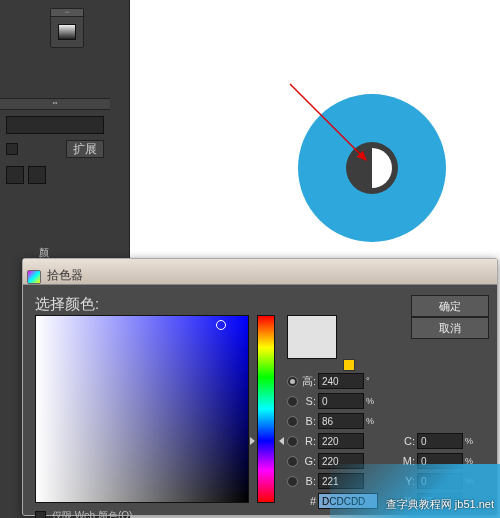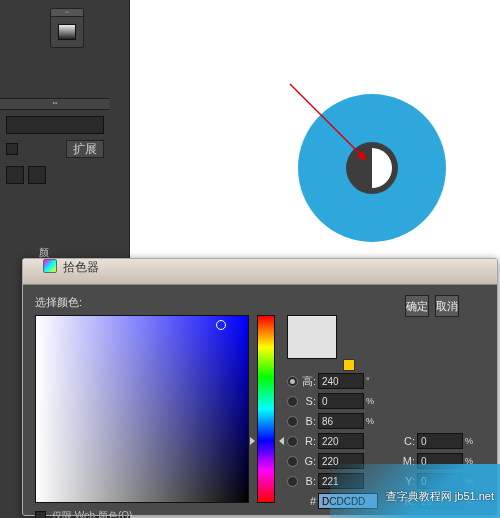--- a/index.html
+++ b/index.html
@@ -25,24 +25,24 @@
   .side-tabs { position: absolute; left: 0; top: 248px; width: 28px; padding-left: 43px; }
   .side-tab { height: 24px; background: #444; border: 1px solid #222; margin-bottom: 2px; font-size: 10px; color: #ccc; display: flex; align-items: center; justify-content: center; }
   .side-tab.active { background: #555; }
   
   .canvas-circle { position: absolute; left: 298px; top: 94px; width: 148px; height: 148px; border-radius: 50%; background: #2ea7dc; display: flex; align-items: center; justify-content: center; }
   .inner-circle { width: 52px; height: 52px; border-radius: 50%; background: #3d3d3d; position: relative; }
   .inner-circle::after { content: ""; position: absolute; left: 50%; top: 6px; width: 20px; height: 40px; background: #fff; border-top-right-radius: 40px; border-bottom-right-radius: 40px; }
   .arrow { position: absolute; left: 280px; top: 80px; }
   
   .colorpicker { position: absolute; left: 22px; top: 258px; width: 476px; height: 258px; background: #4a4a4a; border: 1px solid #aaa; border-radius: 3px; box-shadow: 0 2px 8px rgba(0,0,0,0.5); }
-  .cp-titlebar { height: 26px; background: linear-gradient(#eae1d8,#c9bdb1); border-bottom: 1px solid #888; display: flex; align-items: flex-start; padding: 0 20px; color: #333; font-size: 12px; }
+  .cp-titlebar { height: 26px; background: linear-gradient(#eae1d8,#c9bdb1); border-bottom: 1px solid #888; display: flex; align-items: flex-end; padding: 0 4px; color: #333; font-size: 12px; }
   .cp-title-icon { width: 14px; height: 14px; border: 1px solid #666; border-radius: 2px; margin-right: 6px; background: linear-gradient(135deg,#f0f 0%,#0ff 50%,#ff0 100%); }
   .cp-content { padding: 10px 12px; position: relative; }
-  .cp-label { font-size: 11px; color: #ddd; margin-bottom: 6px; }
+  .cp-label { font-size: 15px; color: #ddd; margin-bottom: 6px; }
   .cp-spectrum { position: absolute; left: 12px; top: 30px; width: 214px; height: 188px; background: linear-gradient(to right,#fff,rgba(255,255,255,0)), linear-gradient(to top,#000,rgba(0,0,0,0)), #0000ff; border: 1px solid #111; cursor: crosshair; }
   .cp-marker { position: absolute; width: 10px; height: 10px; border: 1px solid #fff; border-radius: 50%; left: 180px; top: 4px; }
   .cp-hue { position: absolute; left: 234px; top: 30px; width: 18px; height: 188px; background: linear-gradient(to bottom,#f00 0%,#ff0 17%,#0f0 33%,#0ff 50%,#00f 67%,#f0f 83%,#f00 100%); border: 1px solid #111; cursor: ns-resize; }
   .cp-hue-handle { position: absolute; left: -4px; width: 26px; height: 0; top: 67%; }
   .cp-hue-handle::before, .cp-hue-handle::after { content: ""; position: absolute; width: 0; height: 0; border-top: 4px solid transparent; border-bottom: 4px solid transparent; top: -4px; }
   .cp-hue-handle::before { left: -4px; border-left: 5px solid #ccc; }
   .cp-hue-handle::after { right: -4px; border-right: 5px solid #ccc; }
   
   .cp-newold { position: absolute; left: 264px; top: 30px; width: 50px; height: 44px; border: 1px solid #111; }
   .cp-new { height: 50%; background: #e2e2e2; }
@@ -52,27 +52,27 @@
   .cp-fields { position: absolute; left: 264px; top: 86px; font-size: 11px; color: #ddd; }
   .cp-radio { width: 11px; height: 11px; border: 1px solid #777; border-radius: 50%; display: inline-block; background: #2a2a2a; vertical-align: middle; }
   .cp-radio.sel::after { content: ""; display: block; width: 5px; height: 5px; background: #bbb; border-radius: 50%; margin: 2px; }
   .cp-row { height: 20px; display: flex; align-items: center; gap: 2px; }
   .cp-lab { width: 16px; text-align: right; }
   .cp-input { width: 46px; height: 16px; background: #2a2a2a; border: 1px solid #111; color: #ddd; font-size: 10px; padding: 0 3px; text-align: left; }
   .cp-input.hex { width: 60px; background: #7aa8d4; color: #000; }
   .cp-fields2 { position: absolute; left: 376px; top: 146px; font-size: 11px; color: #ddd; }
   .cp-unit { width: 12px; font-size: 9px; }
   
-  .cp-buttons { position: absolute; right: 14px; top: 10px; width: 78px; display: flex; gap: 6px; }
+  .cp-buttons { position: absolute; right: 8px; top: 10px; width: 78px; display: flex; flex-direction: column; }
   .cp-btn { height: 22px; background: #5a5a5a; border: 1px solid #222; color: #eee; font-size: 11px; display: flex; align-items: center; justify-content: center; cursor: pointer; }
   
   .cp-bottom { position: absolute; left: 12px; top: 224px; display: flex; align-items: center; gap: 6px; font-size: 10px; color: #bbb; }
   .cp-check { width: 11px; height: 11px; background: #2a2a2a; border: 1px solid #111; }
   
-  .wm { position: absolute; right: 6px; bottom: 14px; font-size: 11px; color: #fff; text-align: right; text-shadow: 0 0 2px #000; }
+  .wm { position: absolute; right: 6px; bottom: 6px; font-size: 11px; color: #fff; text-align: right; text-shadow: 0 0 2px #000; }
   .wm-bg { position: absolute; right: 0; bottom: 0; width: 170px; height: 54px; background: linear-gradient(135deg, transparent 0%, rgba(46,167,220,0.9) 60%); }
 </style>
 </head>
 <body>
 
 <div class="left-panels">
   <div class="mini-panel">
     <div class="mini-handle">••</div>
     <div class="mini-body">
         <div class="grad-thumb"></div>

